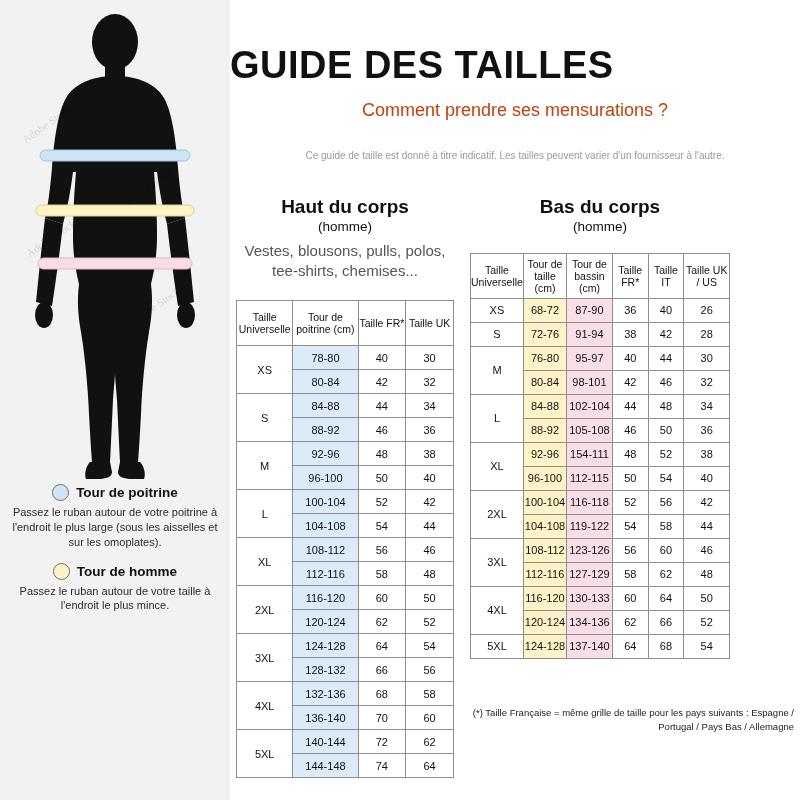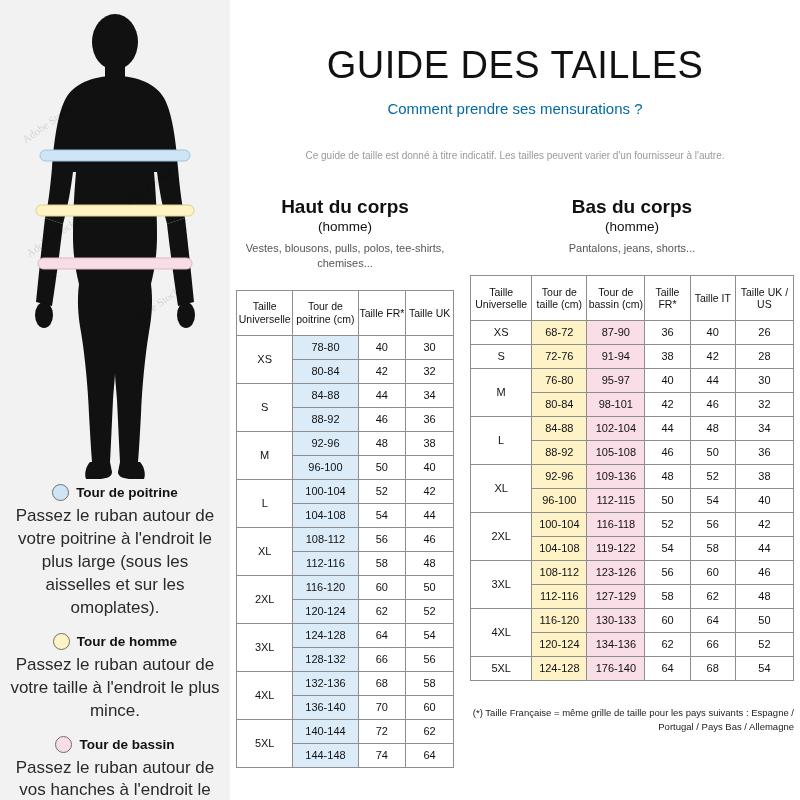--- a/index.html
+++ b/index.html
@@ -20,44 +20,44 @@
   }
   .silhouette-wrap{position:absolute;left:0;top:0;width:230px;height:490px;}
   .legend{position:absolute;left:0;top:464px;width:230px;text-align:center;margin-top:20px;}
   .legend-item{margin-bottom:13px;padding:0 10px;}
   .legend-head{display:flex;align-items:center;justify-content:center;gap:7px;margin-bottom:4px;}
   .dot{width:15px;height:15px;border-radius:50%;border:1px solid #6f6f6f;display:inline-block;}
   .dot.blue{background:#cfe4f5;}
   .dot.yellow{background:#fdf3c4;}
   .dot.pink{background:#f8dce6;}
   .legend-title{font-size:13.5px;font-weight:bold;color:#111;}
-  .legend-text{font-size:17px;line-height:1.35;color:#2a2a2a;}
+  .legend-text{font-size:11px;line-height:1.35;color:#2a2a2a;}
 
   
   .title{
-    position:absolute;left:230px;top:44px;width:570px;text-align:center;
-    font-size:38px;font-weight:normal;letter-spacing:.5px;color:#111;
+    position:absolute;left:230px;top:44px;width:570px;
+    font-size:38px;font-weight:bold;letter-spacing:.5px;color:#111;
   }
   .subtitle{
     position:absolute;left:230px;top:100px;width:570px;text-align:center;
-    font-size:15px;color:#0369a1;
+    font-size:18px;color:#c2410c;
   }
   .disclaimer{
     position:absolute;left:230px;top:150px;width:570px;text-align:center;
     font-size:10px;color:#9a9a9a;
   }
 
   
   .col{position:absolute;top:196px;}
   .col.left{left:236px;width:218px;}
-  .col.right{left:470px;width:324px;}
+  .col.right{left:470px;width:260px;}
 
   .col-title{text-align:center;font-size:19px;font-weight:bold;color:#111;line-height:1.15;}
   .col-sub{text-align:center;font-size:13.5px;color:#111;margin-top:1px;}
-  .col-desc{text-align:center;font-size:11px;color:#555;margin-top:7px;line-height:1.35;}
+  .col-desc{text-align:center;font-size:15px;color:#555;margin-top:7px;line-height:1.35;}
 
   table{border-collapse:collapse;width:100%;margin-top:19px;}
   td,th{
     border:1px solid #8e8e8e;
     font-size:11px;text-align:center;color:#111;
     padding:0;height:23px;font-weight:normal;
   }
   th{font-size:10.5px;line-height:1.15;height:44px;}
   .cell-blue{background:#dcebf8;}
   .cell-yellow{background:#fdf3c7;}
@@ -150,27 +150,20 @@
       </div>
 
       <div class="legend-item">
         <div class="legend-head">
           <span class="dot yellow"></span>
           <span class="legend-title">Tour de homme</span>
         </div>
         <div class="legend-text">Passez le ruban autour de votre taille à l'endroit le plus mince.</div>
       </div>
 
-      <div class="legend-item">
-        <div class="legend-head">
-          <span class="dot pink"></span>
-          <span class="legend-title">Tour de bassin</span>
-        </div>
-        <div class="legend-text">Passez le ruban autour de vos hanches à l'endroit le plus large au dessus des fesses.</div>
-      </div>
 
     </div>
   </div>
 
   <div class="title">GUIDE DES TAILLES</div>
   <div class="subtitle">Comment prendre ses mensurations ?</div>
   <div class="disclaimer">Ce guide de taille est donné à titre indicatif. Les tailles peuvent varier d'un fournisseur à l'autre.</div>
 
   <div class="col left">
     <div class="col-title">Haut du corps</div>
@@ -285,21 +278,20 @@
             <td>74</td>
             <td>64</td>
           </tr>
         </tbody>
     </table>
   </div>
 
   <div class="col right">
     <div class="col-title">Bas du corps</div>
     <div class="col-sub">(homme)</div>
-    <div class="col-desc">Pantalons, jeans, shorts...</div>
     <table>
       <thead>
         <tr>
           <th style="width:19%">Taille Universelle</th>
           <th style="width:17%">Tour de taille (cm)</th>
           <th style="width:18%">Tour de bassin (cm)</th>
           <th style="width:14%">Taille FR*</th>
           <th style="width:14%">Taille IT</th>
           <th style="width:18%">Taille UK / US</th>
         </tr>
@@ -347,21 +339,21 @@
           <tr>
             <td class="cell-yellow">88-92</td>
             <td class="cell-pink">105-108</td>
             <td>46</td>
             <td>50</td>
             <td>36</td>
           </tr>
           <tr>
             <td class="size-cell" rowspan="2">XL</td>
             <td class="cell-yellow">92-96</td>
-            <td class="cell-pink">109-136</td>
+            <td class="cell-pink">154-111</td>
             <td>48</td>
             <td>52</td>
             <td>38</td>
           </tr>
           <tr>
             <td class="cell-yellow">96-100</td>
             <td class="cell-pink">112-115</td>
             <td>50</td>
             <td>54</td>
             <td>40</td>
@@ -407,21 +399,21 @@
           <tr>
             <td class="cell-yellow">120-124</td>
             <td class="cell-pink">134-136</td>
             <td>62</td>
             <td>66</td>
             <td>52</td>
           </tr>
           <tr>
             <td class="size-cell" rowspan="1">5XL</td>
             <td class="cell-yellow">124-128</td>
-            <td class="cell-pink">176-140</td>
+            <td class="cell-pink">137-140</td>
             <td>64</td>
             <td>68</td>
             <td>54</td>
           </tr>
         </tbody>
     </table>
   </div>
 
   <div class="footnote">(*) Taille Française = même grille de taille pour les pays suivants : Espagne / Portugal / Pays Bas / Allemagne</div>
 

